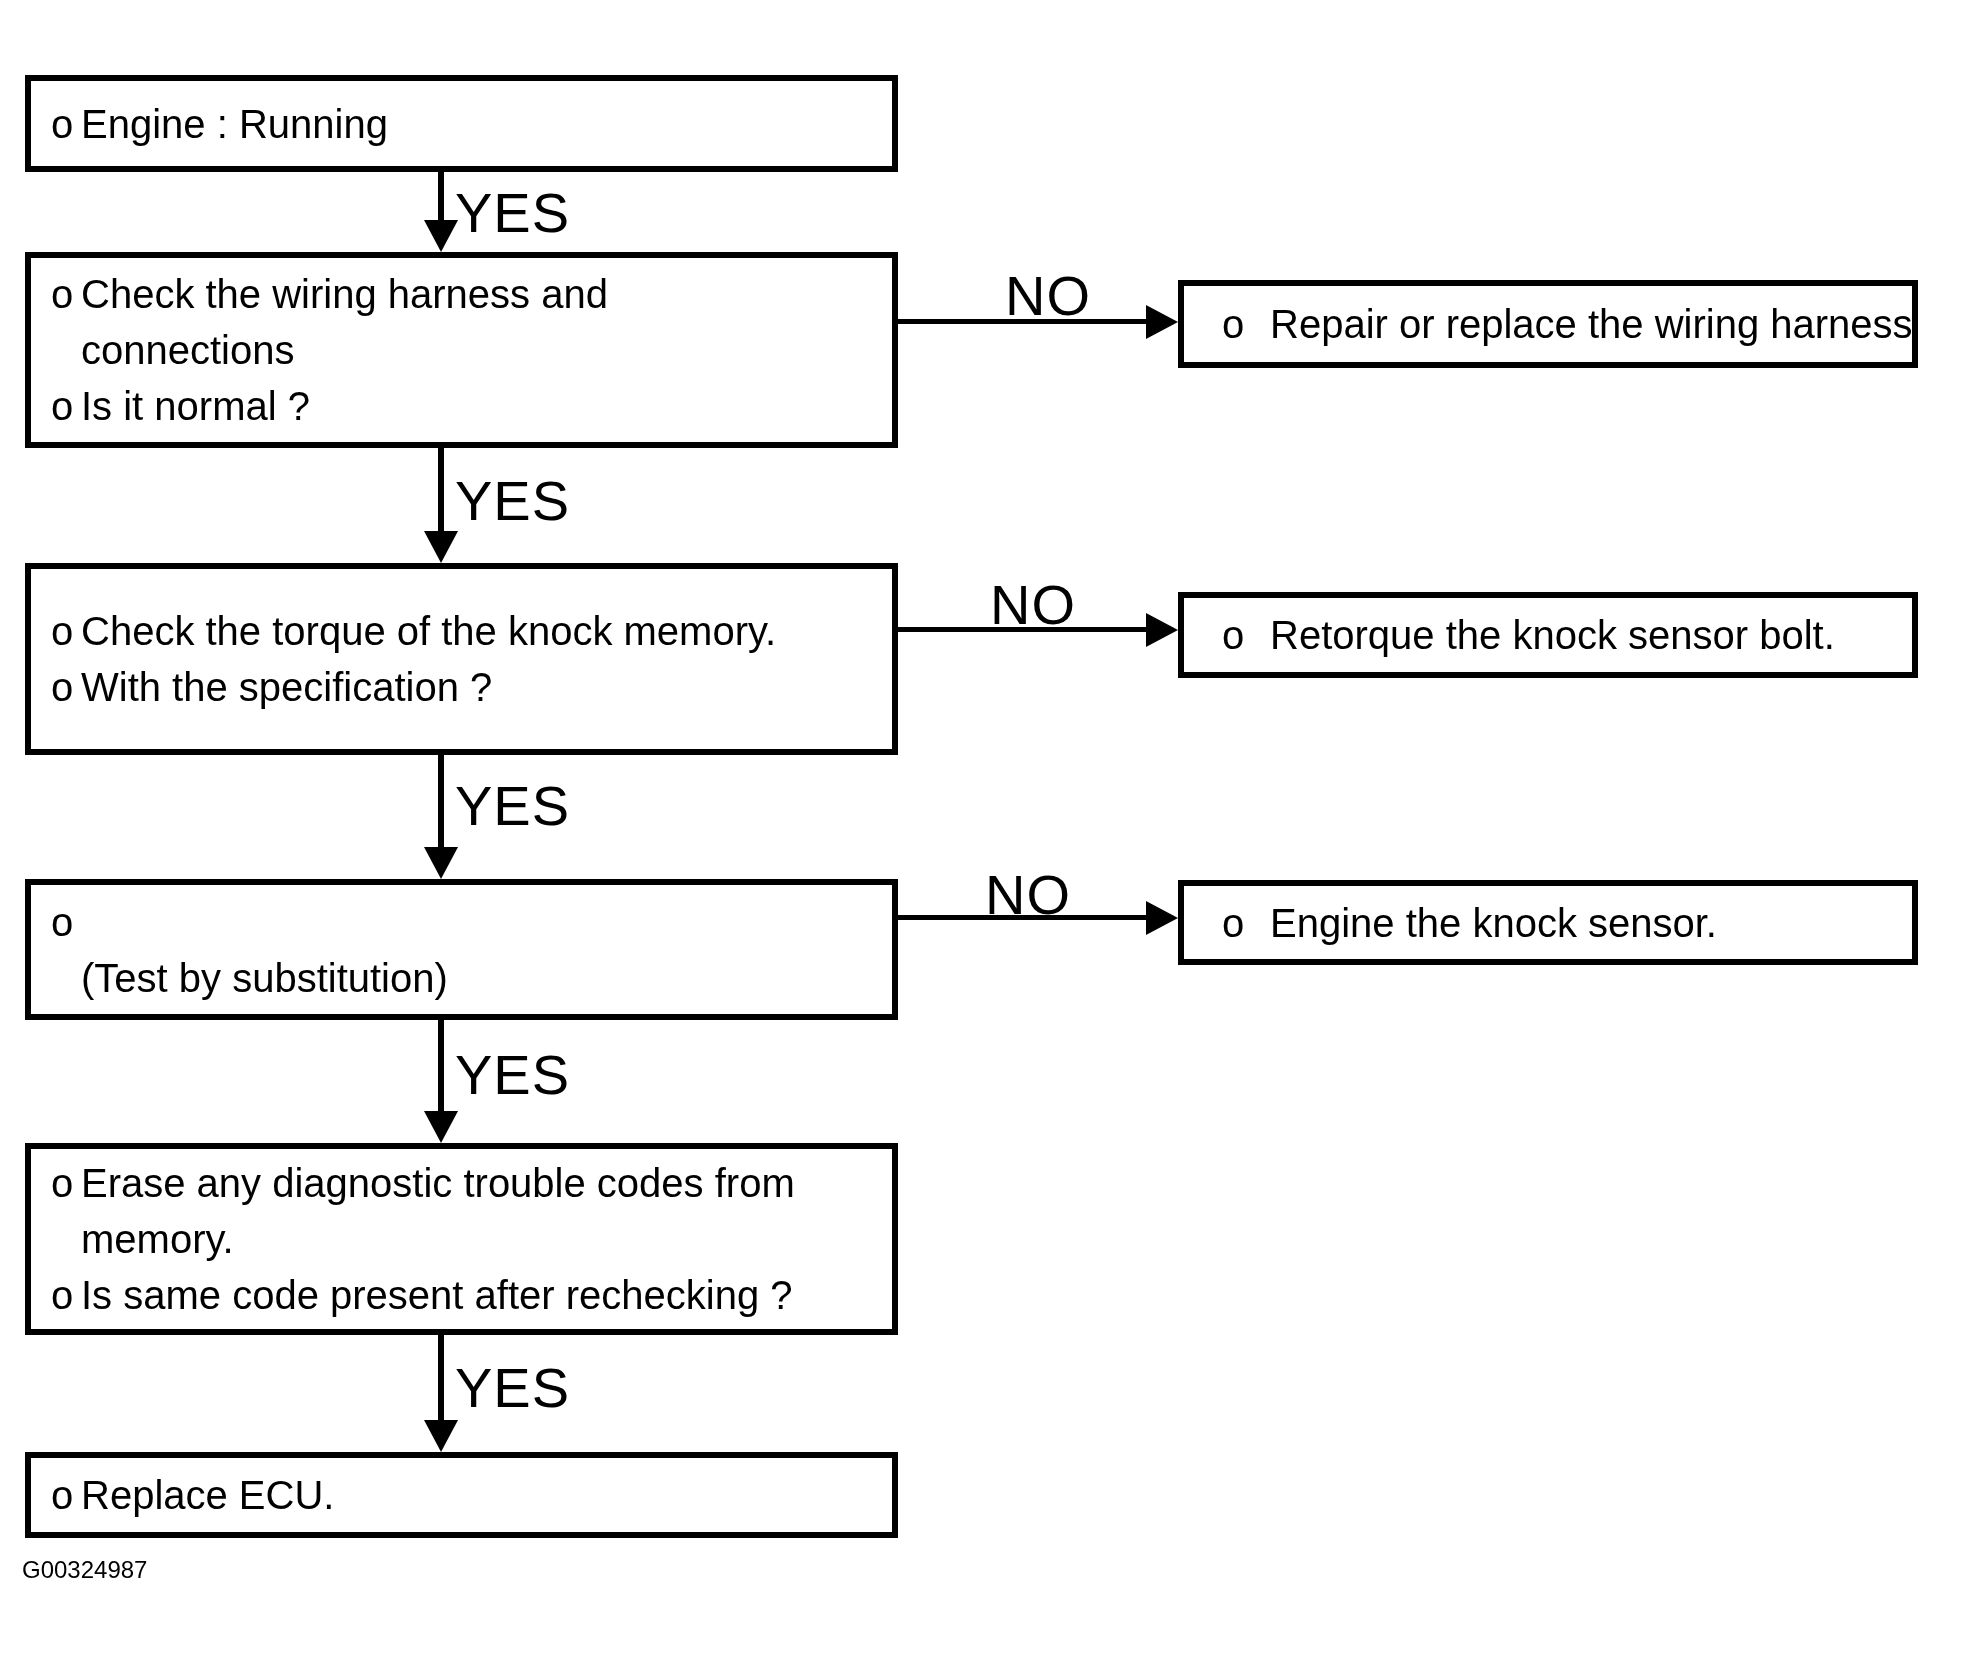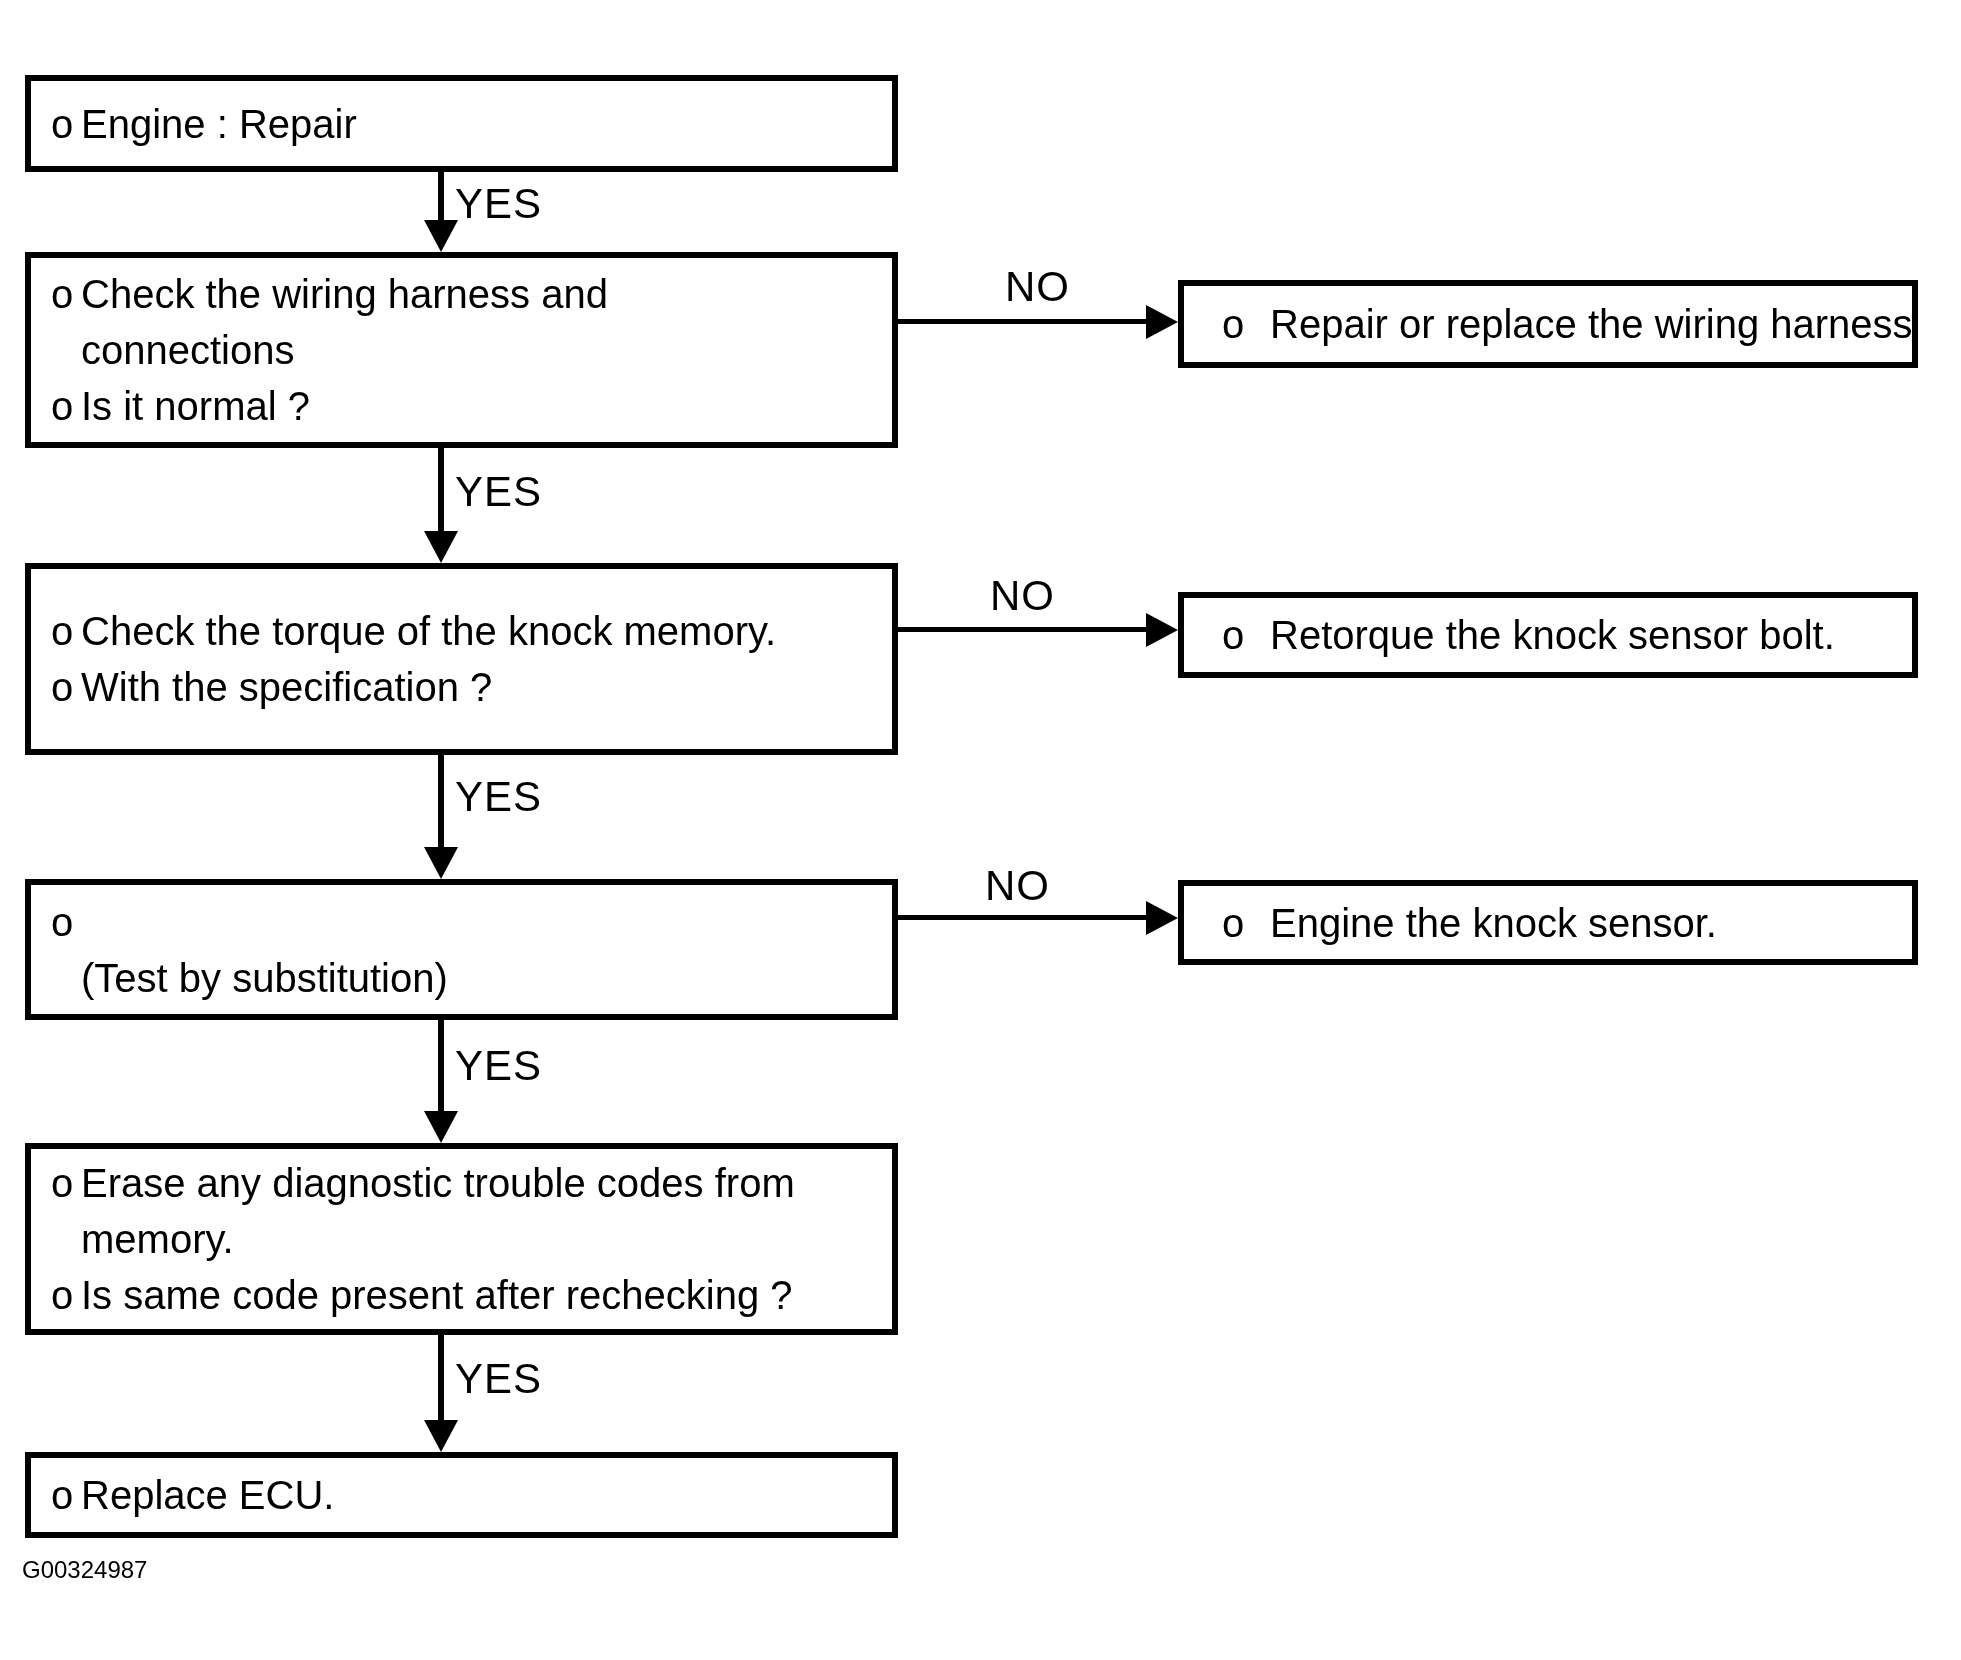--- a/index.html
+++ b/index.html
@@ -35,32 +35,32 @@
     border-left: 17px solid transparent;
     border-right: 17px solid transparent;
     border-top: 32px solid #000000;
   }
   .head-right {
     position: absolute; width: 0; height: 0;
     border-top: 17px solid transparent;
     border-bottom: 17px solid transparent;
     border-left: 32px solid #000000;
   }
-  .lbl { position: absolute; font-size: 42px; letter-spacing: 1px; }
+  .lbl { position: absolute; font-size: 56px; letter-spacing: 1px; }
   .fig { position: absolute; left: 22px; top: 1556px; font-size: 24px; text-align: center; }
 </style>
 </head>
 <body>
 
 <div id="canvas">
 
   <div class="box" style="left:25px; top:75px; width:873px; height:97px;">
     <div class="line">
       <span class="bullet">o</span>
-      <span class="txt">Engine : Repair</span>
+      <span class="txt">Engine : Running</span>
     </div>
   </div>
 
   <div class="vline" style="left:438px; top:172px; height:52px;"></div>
   <div class="head-down" style="left:424px; top:220px;"></div>
   <span class="lbl" style="left:455px; top:180px;">YES</span>
 
   <div class="box" style="left:25px; top:252px; width:873px; height:196px;">
     <div class="line">
       <span class="bullet">o</span>

